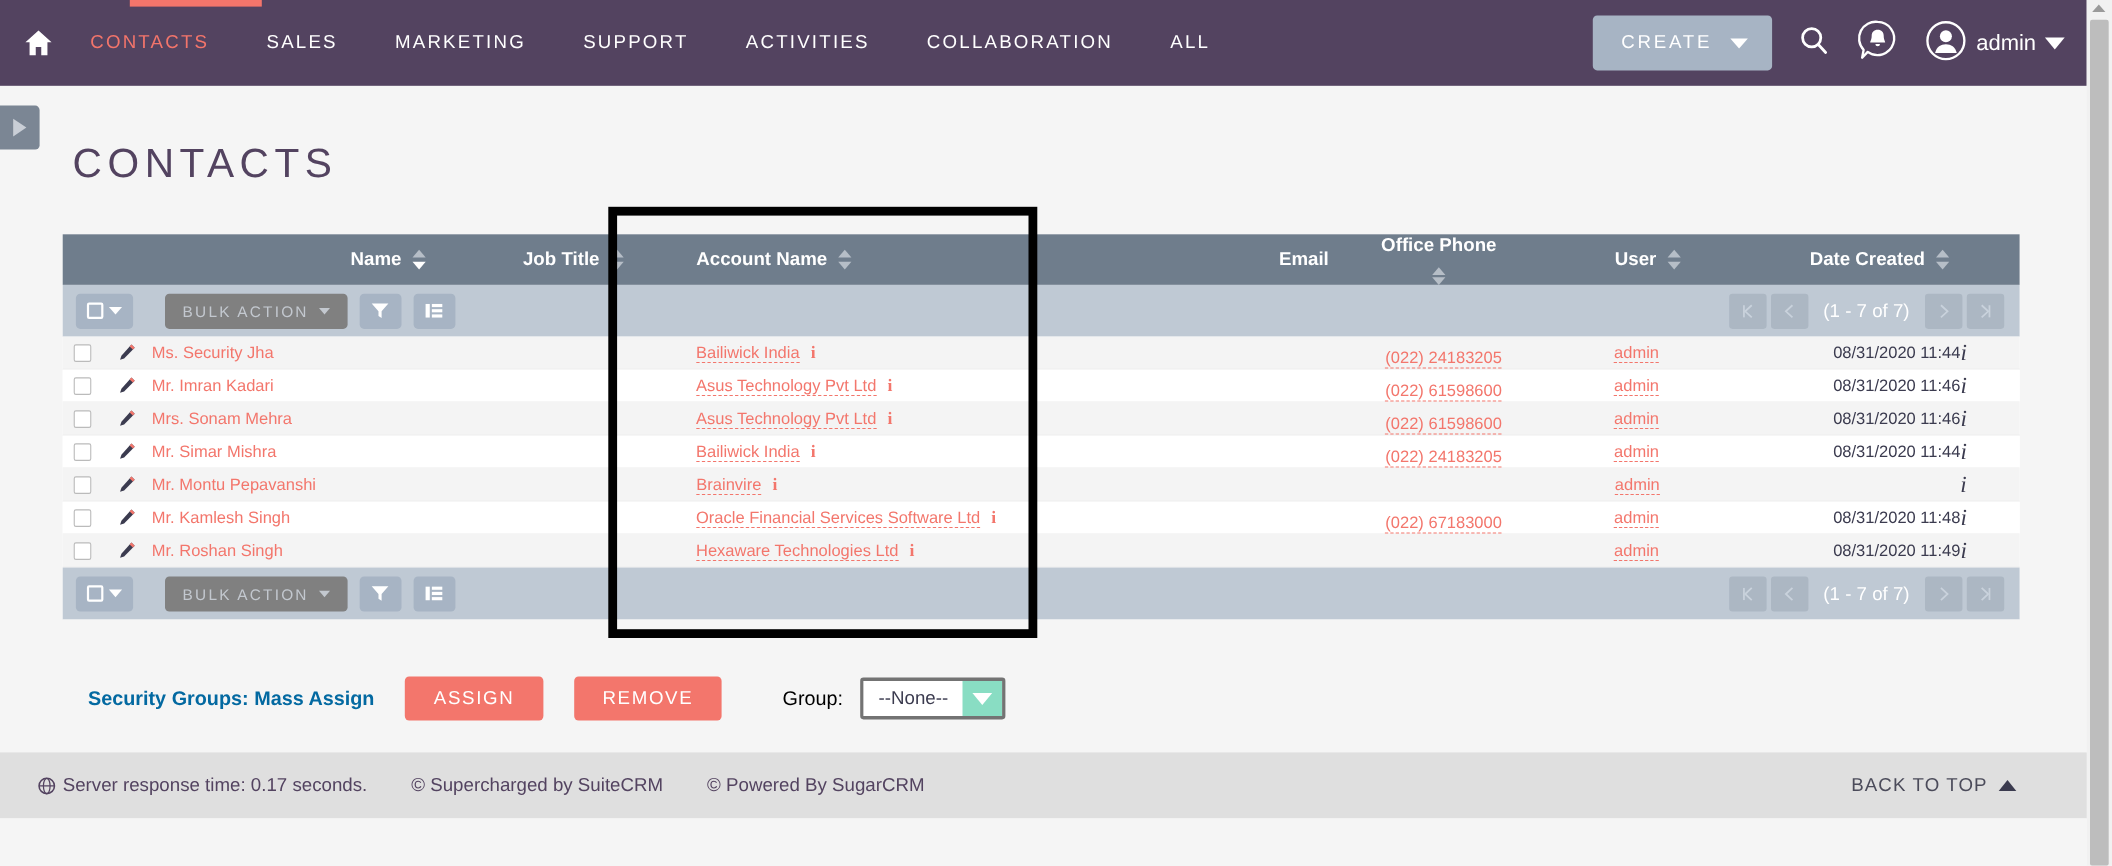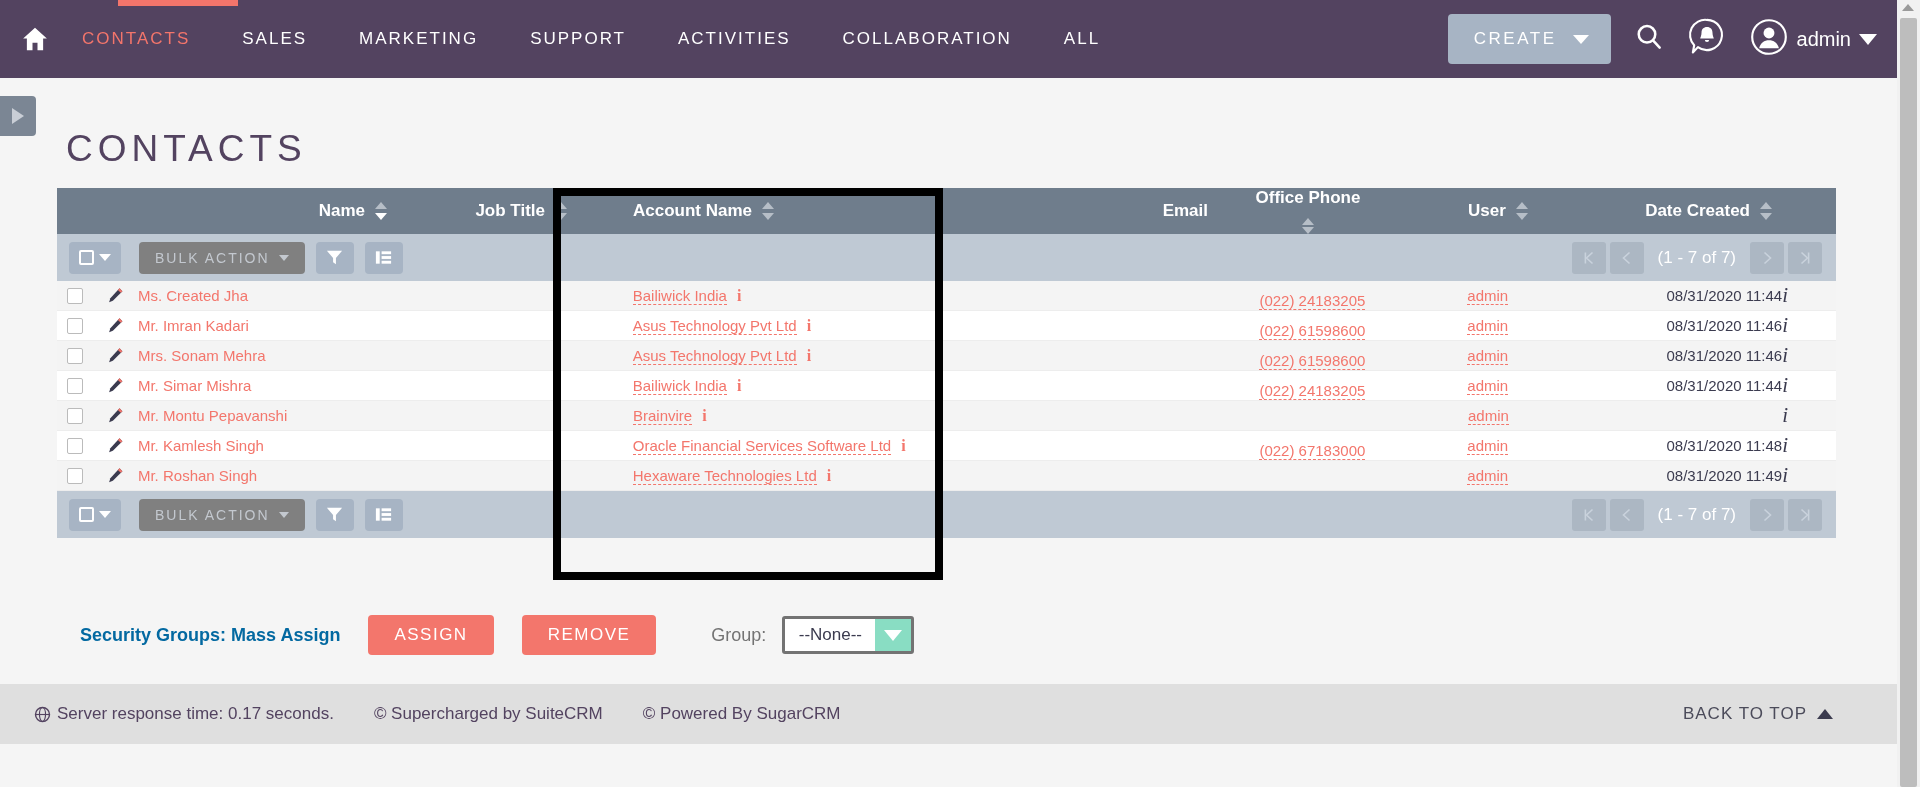--- a/index.html
+++ b/index.html
@@ -97,21 +97,21 @@
 
   
   #page-title {
     position: absolute; top: 128px; left: 66px;
     font-size: 37px; color: #534360;
     letter-spacing: 5px; font-weight: 300;
   }
 
   
   #listview {
-    position: absolute; top: 188px; left: 57px;
+    position: absolute; top: 213px; left: 57px;
     width: 1779px;
     background: #ffffff;
   }
 
   
   #thead {
     display: flex; align-items: center;
     height: 46px; background: #6f7d8c;
     color: #ffffff; font-size: 17px; font-weight: bold;
   }
@@ -148,21 +148,21 @@
   .sq { width: 15px; height: 15px; border: 2px solid #ffffff; border-radius: 2px; }
   .mini-caret {
     width: 0; height: 0;
     border-left: 6px solid transparent;
     border-right: 6px solid transparent;
     border-top: 7px solid #ffffff;
   }
   .bulk-btn {
     background: #808080; color: #c3c8cf;
     font-size: 14px; letter-spacing: 2px;
-    padding: 0 16px; margin-left: 18px; height: 32px;
+    padding: 0 16px; margin-left: 29px; height: 32px;
     border: none; border-radius: 4px;
     display: flex; align-items: center; gap: 9px;
     cursor: default; font-family: "Liberation Sans", sans-serif;
   }
   .bulk-caret {
     width: 0; height: 0;
     border-left: 5px solid transparent;
     border-right: 5px solid transparent;
     border-top: 6px solid #c3c8cf;
   }
@@ -242,21 +242,21 @@
     display: flex; align-items: center; padding-left: 80px;
   }
   #secgroups-label {
     font-size: 18px; font-weight: bold; color: #0369a1; white-space: nowrap;
   }
   .red-btn {
     background: #f3766c; color: #ffffff; border: none; border-radius: 4px;
     font-size: 17px; letter-spacing: 1.5px; height: 40px; padding: 0 26px;
     margin-left: 28px; cursor: pointer; font-family: "Liberation Sans", sans-serif;
   }
-  #group-label { font-size: 18px; color: #737373; margin-left: 55px; }
+  #group-label { font-size: 18px; color: #000000; margin-left: 55px; }
   #group-select {
     margin-left: 16px; display: flex; align-items: stretch;
     height: 38px; border: 3px solid #737373; border-radius: 3px; overflow: hidden;
     cursor: pointer; background: #ffffff;
   }
   #group-select-value {
     width: 90px; display: flex; align-items: center; justify-content: center;
     font-size: 17px; color: #3b3b4f; background: #ffffff;
   }
   #group-select-arrow {
@@ -473,21 +473,21 @@
         <div class="td c-check">
           <span class="rowcheck"></span>
         </div>
         <div class="td c-pencil pencil-cell">
           <svg width="19" height="19" viewBox="0 0 20 20">
             <path d="M14.2 2.4 L17.3 5.5 L7.2 15.6 L3.3 17 L4.6 13.0 Z" fill="#3b3b4f"></path>
             <path d="M14.2 2.4 L17.3 5.5 L15.6 7.2 L12.5 4.1 Z" fill="#f3766c"></path>
           </svg>
         </div>
         <div class="td c-name">
-          <a class="link-red">Ms. Created Jha</a>
+          <a class="link-red">Ms. Security Jha</a>
         </div>
         <div class="td c-job">
           <span></span>
         </div>
         <div class="td c-acct">
           <a class="link-dashed">Bailiwick India</a>
           <i class="info-i">i</i>
         </div>
         <div class="td c-email">
           <span></span>

